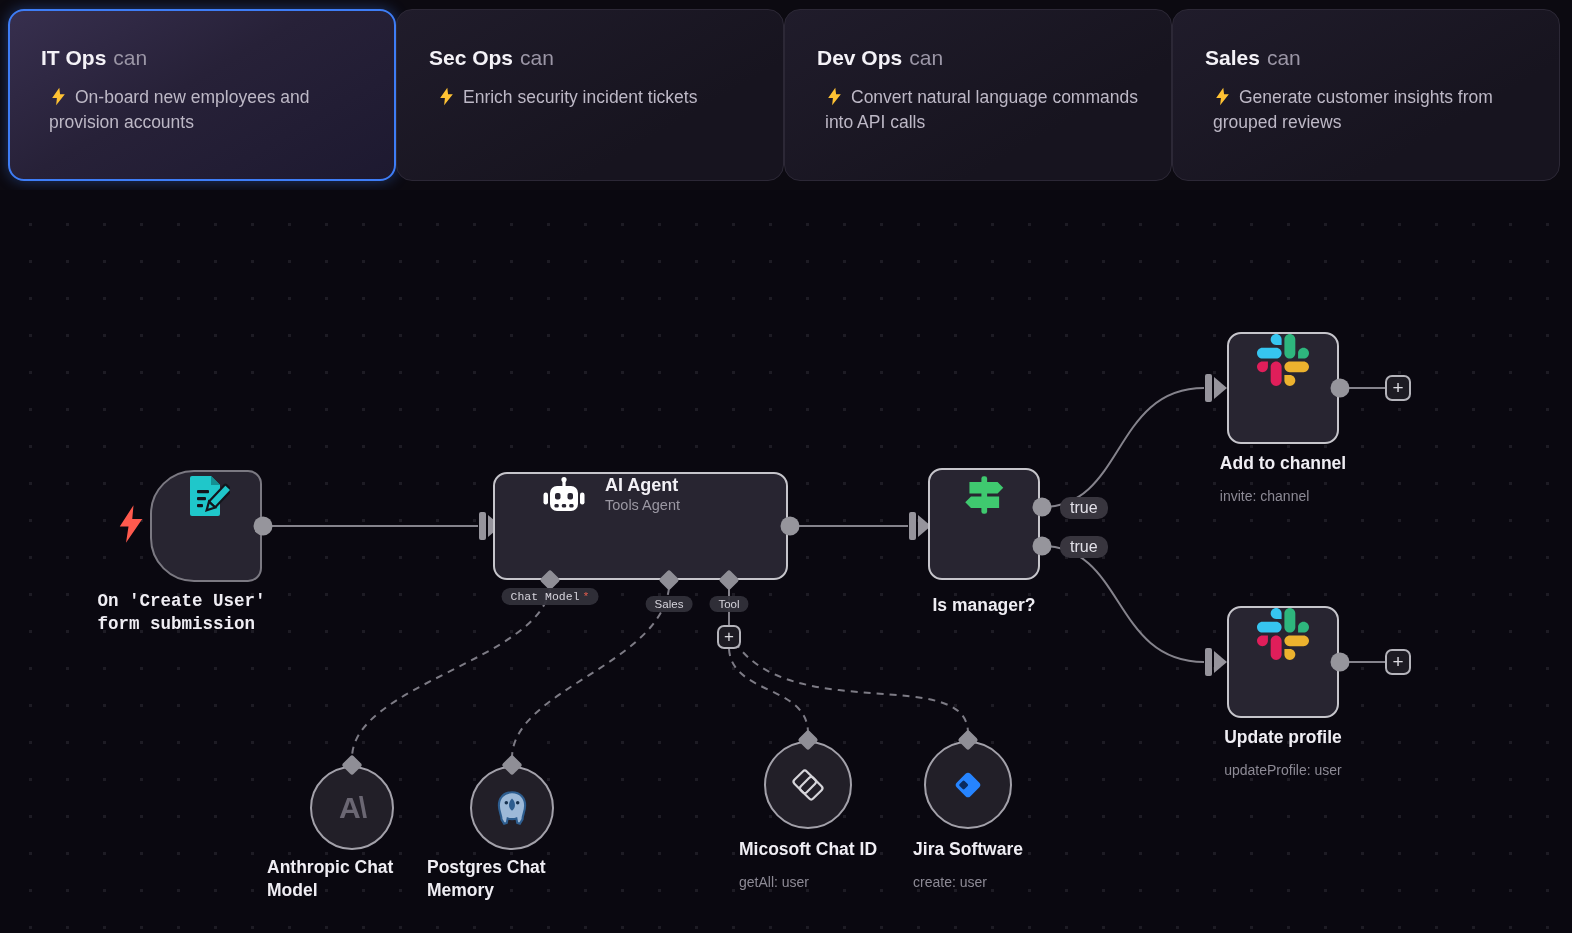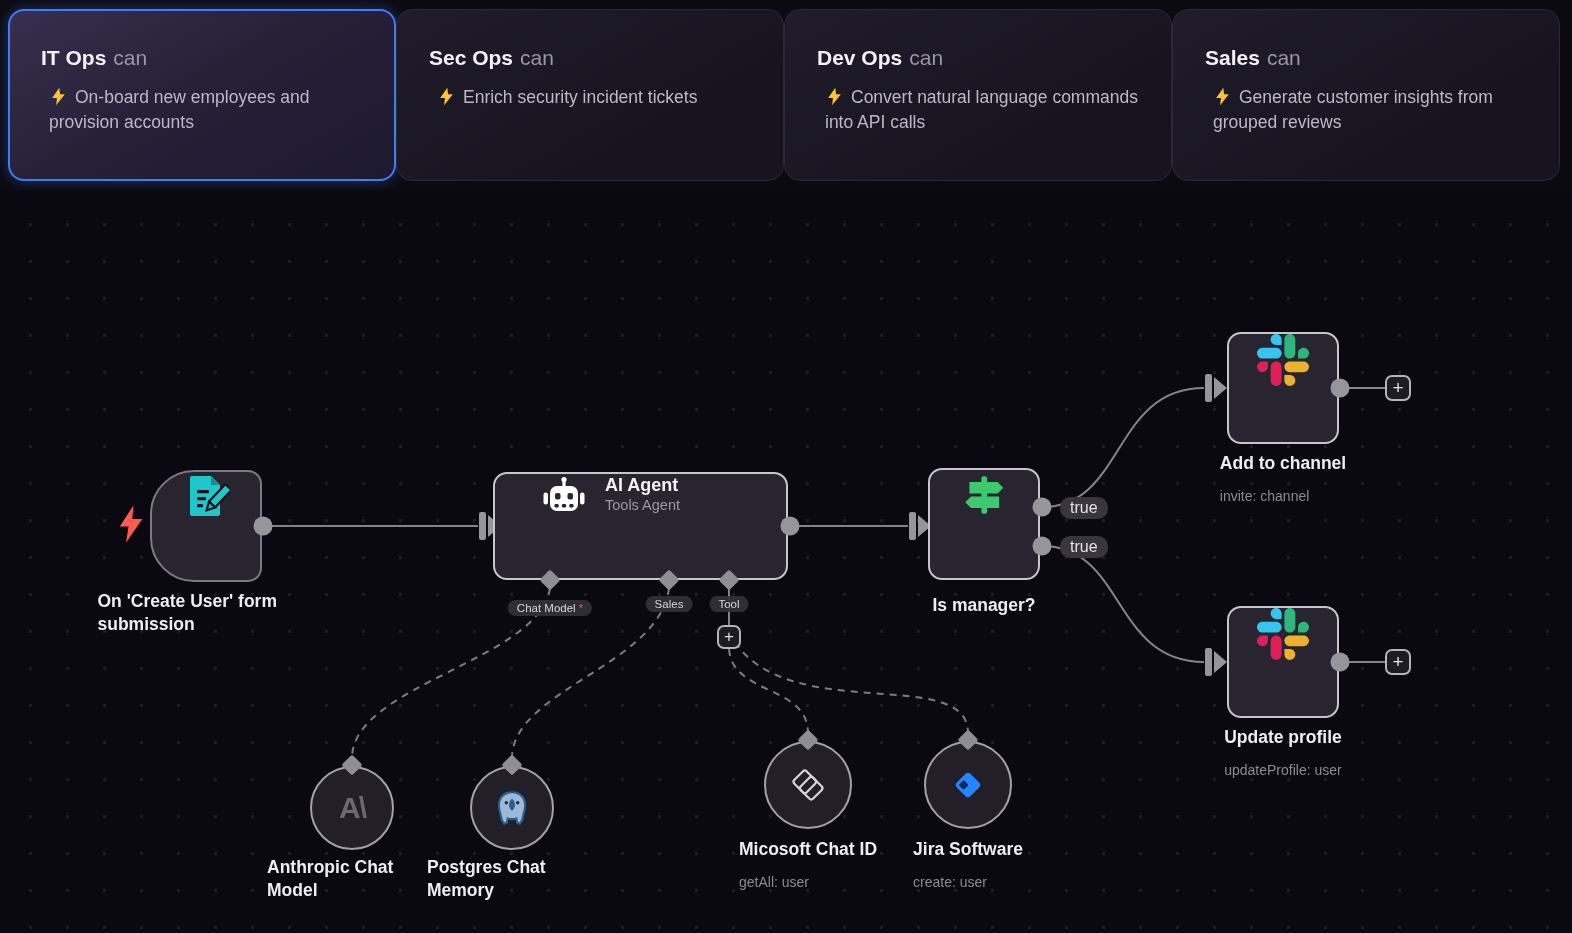--- a/index.html
+++ b/index.html
@@ -38,21 +38,21 @@
   .agent-title{font-size:18px;font-weight:bold;color:#f3f1f6;line-height:1.25;}
   .agent-sub{font-size:14.5px;font-weight:normal;color:#9b98a3;}
 
   .circle-node{position:absolute;border-radius:50%;background:#221f28;
         border:2px solid #a3a1aa;display:flex;align-items:center;justify-content:center;
         transform:translate(-50%,-50%);box-sizing:border-box;cursor:pointer;}
 
   .node-label{position:absolute;transform:translateX(-50%);text-align:left;
         font-size:17.5px;font-weight:bold;color:#efedf3;line-height:1.3;white-space:pre-line;}
   .node-label .sub{display:block;font-size:14px;font-weight:normal;color:#8d8a95;margin-top:12px;}
-  .wrap2{width:170px;}
+  .wrap2{width:170px;font-family:Liberation Mono, monospace;}
 
   .dot{position:absolute;width:19px;height:19px;border-radius:50%;background:#96959c;
        transform:translate(-50%,-50%);cursor:pointer;}
   .diamond{position:absolute;width:15px;height:15px;background:#8f8e96;border-radius:2.5px;
        transform:translate(-50%,-50%) rotate(45deg);cursor:pointer;}
   .port-pill{position:absolute;transform:translateX(-50%);background:rgba(50,48,58,.95);
        border-radius:9px;padding:2px 9px;font-size:11.5px;color:#d6d4dc;white-space:nowrap;}
   .req{color:#e25c4d;margin-left:3px;}
   .branch-pill{position:absolute;background:#38353e;border-radius:10px;padding:2px 10px;
        font-size:16px;color:#e2e0e8;}
@@ -167,21 +167,21 @@
     <div>
       <div class="agent-title">AI Agent</div>
       <div class="agent-sub">Tools Agent</div>
     </div>
   </div>
   <div class="dot" style="left:790px;top:336px;"></div>
 
   <div class="diamond" style="left:550px;top:390px;"></div>
   <div class="diamond" style="left:669px;top:390px;"></div>
   <div class="diamond" style="left:729px;top:390px;"></div>
-  <div class="port-pill" style="left:550px;top:410px;"><span>Chat Model</span><span class="req">*</span></div>
+  <div class="port-pill" style="left:550px;top:398px;font-family:Liberation Mono, monospace;"><span>Chat Model</span><span class="req">*</span></div>
   <div class="port-pill" style="left:669px;top:406px;"><span>Sales</span></div>
   <div class="port-pill" style="left:729px;top:406px;"><span>Tool</span></div>
   <div class="plus-btn small" style="left:717px;top:435px;">+</div>
 
   <div class="node sq" style="left:928px;top:278px;">
     <svg width="50" height="50" viewBox="0 0 48 48">
       <rect x="21.5" y="6" width="5.5" height="36" rx="2.2" fill="#3FC96F"></rect>
       <path d="M10 11.5 h27 l5.5 5.5 -5.5 5.5 h-27 z" fill="#3FC96F"></path>
       <path d="M38.5 25.5 h-27 l-5.5 5.5 5.5 5.5 h27 z" fill="#3FC96F"></path>
     </svg>

